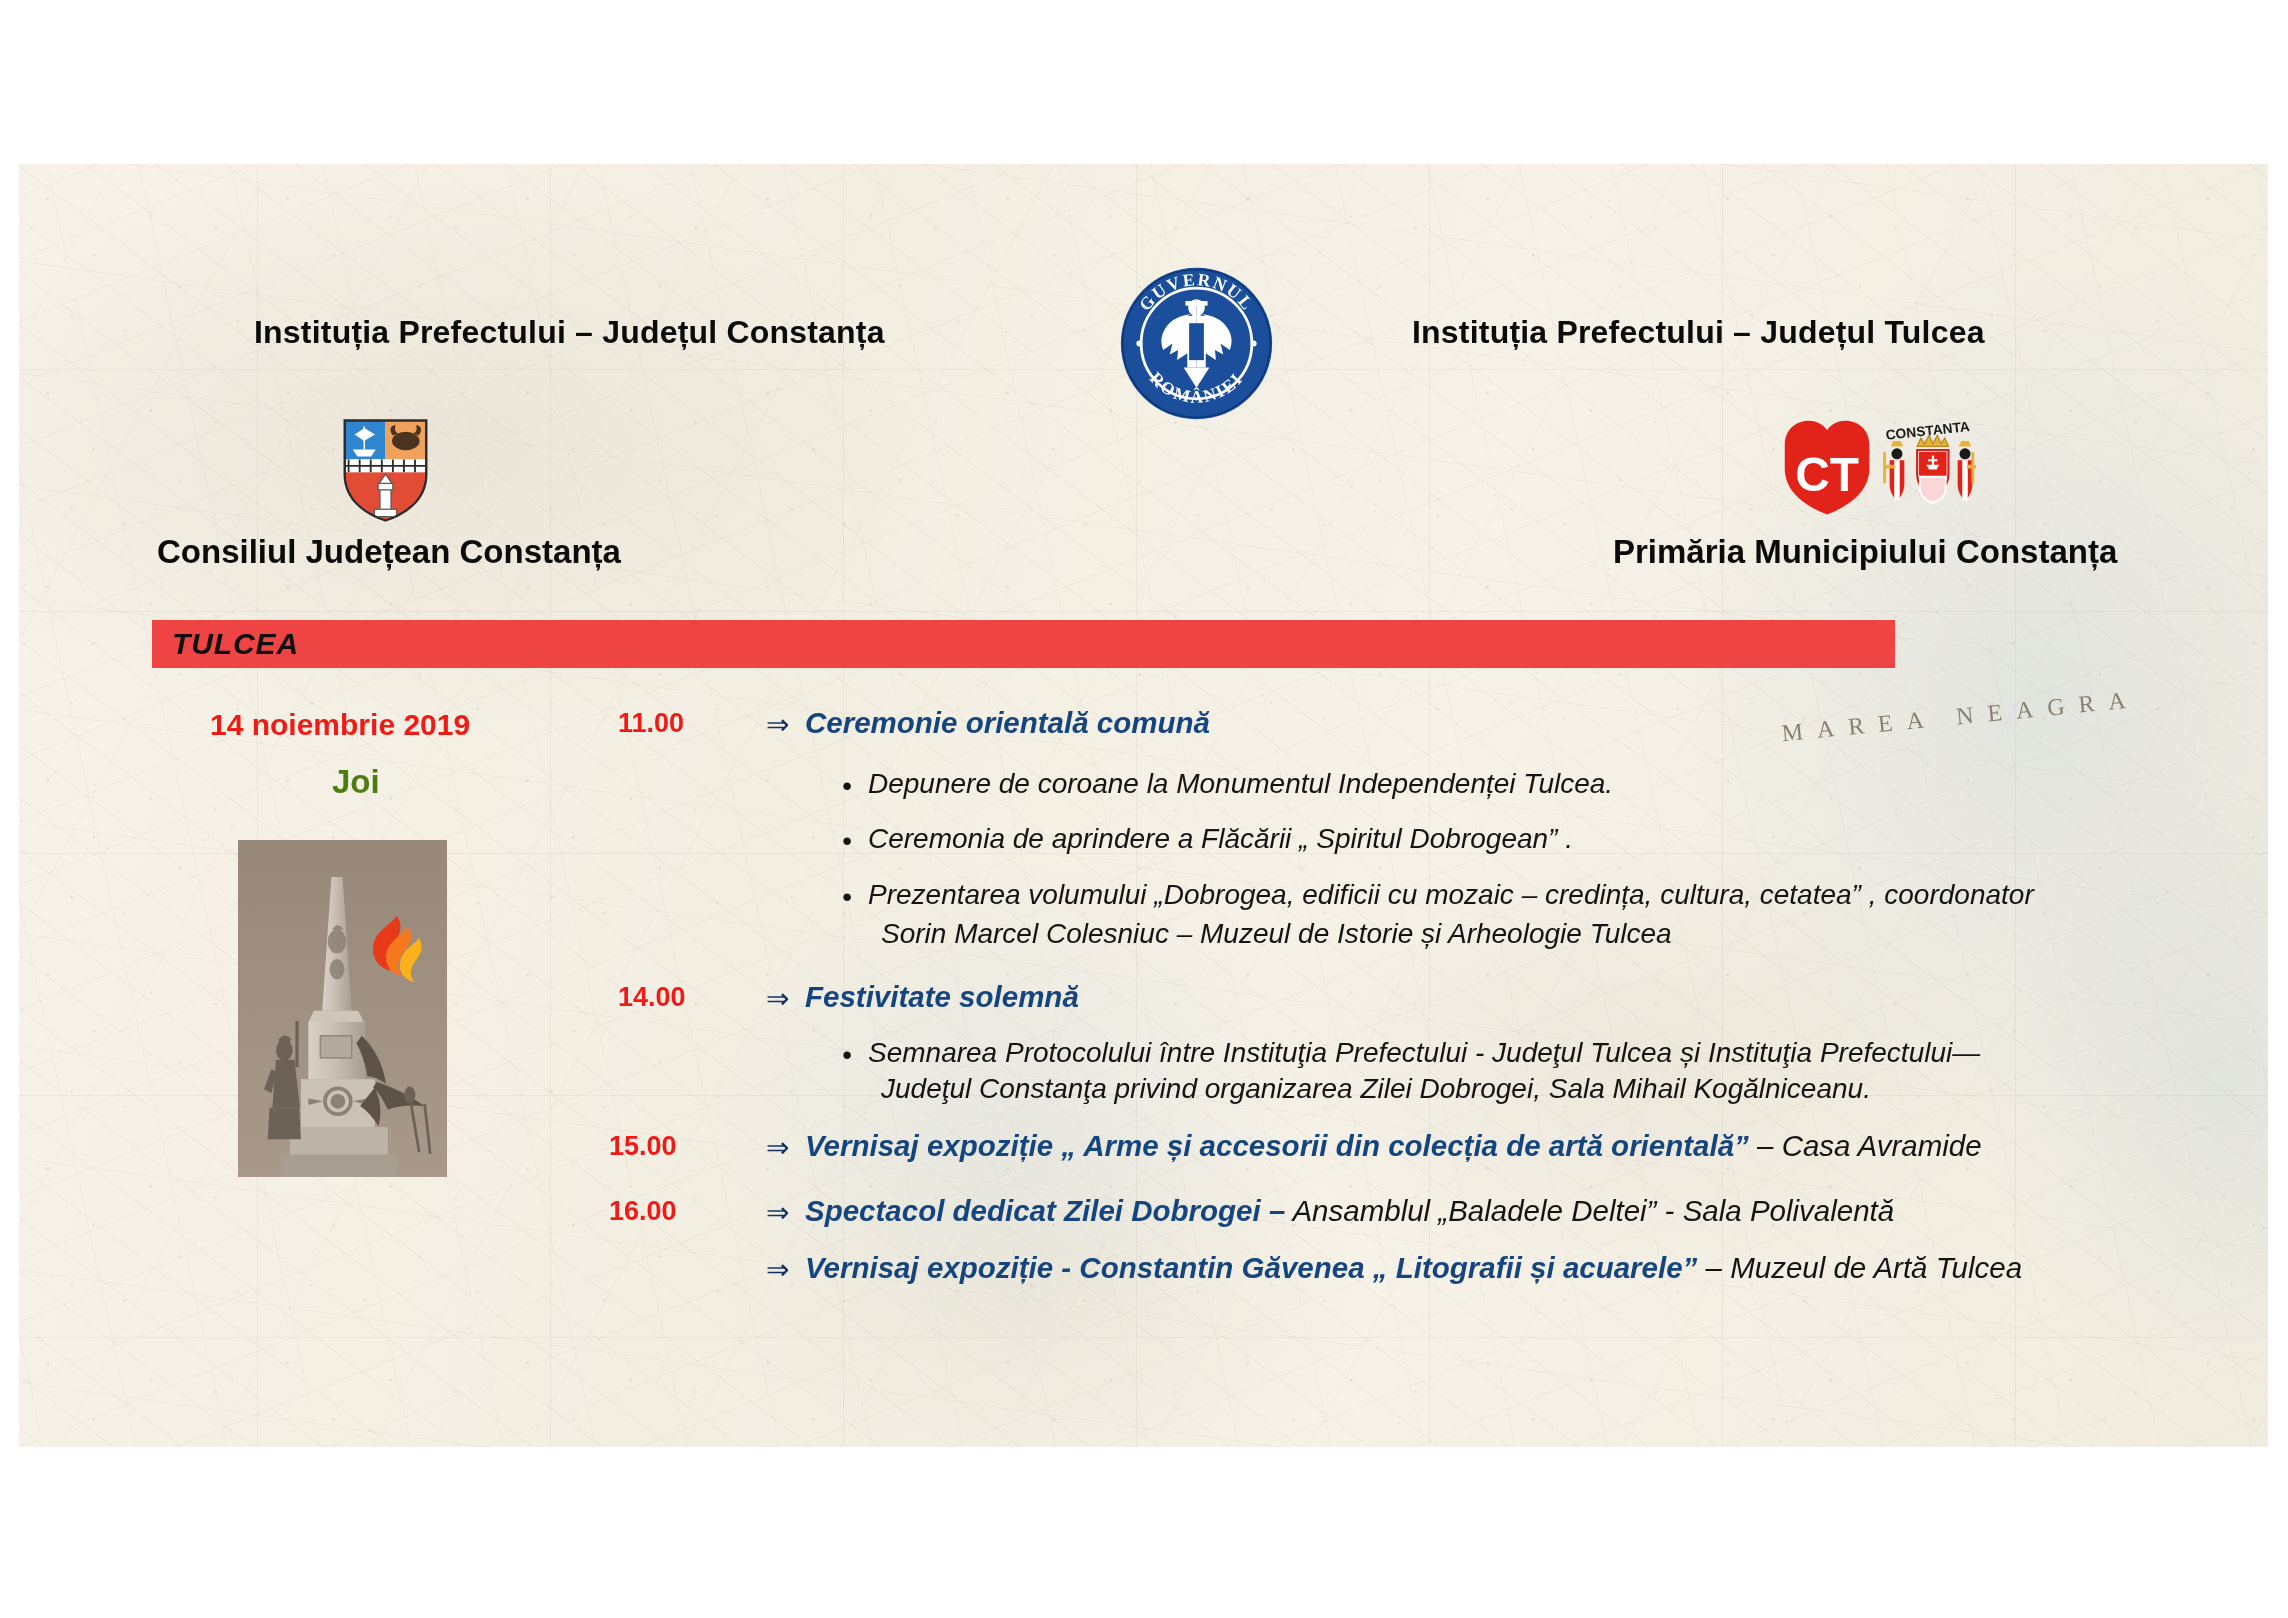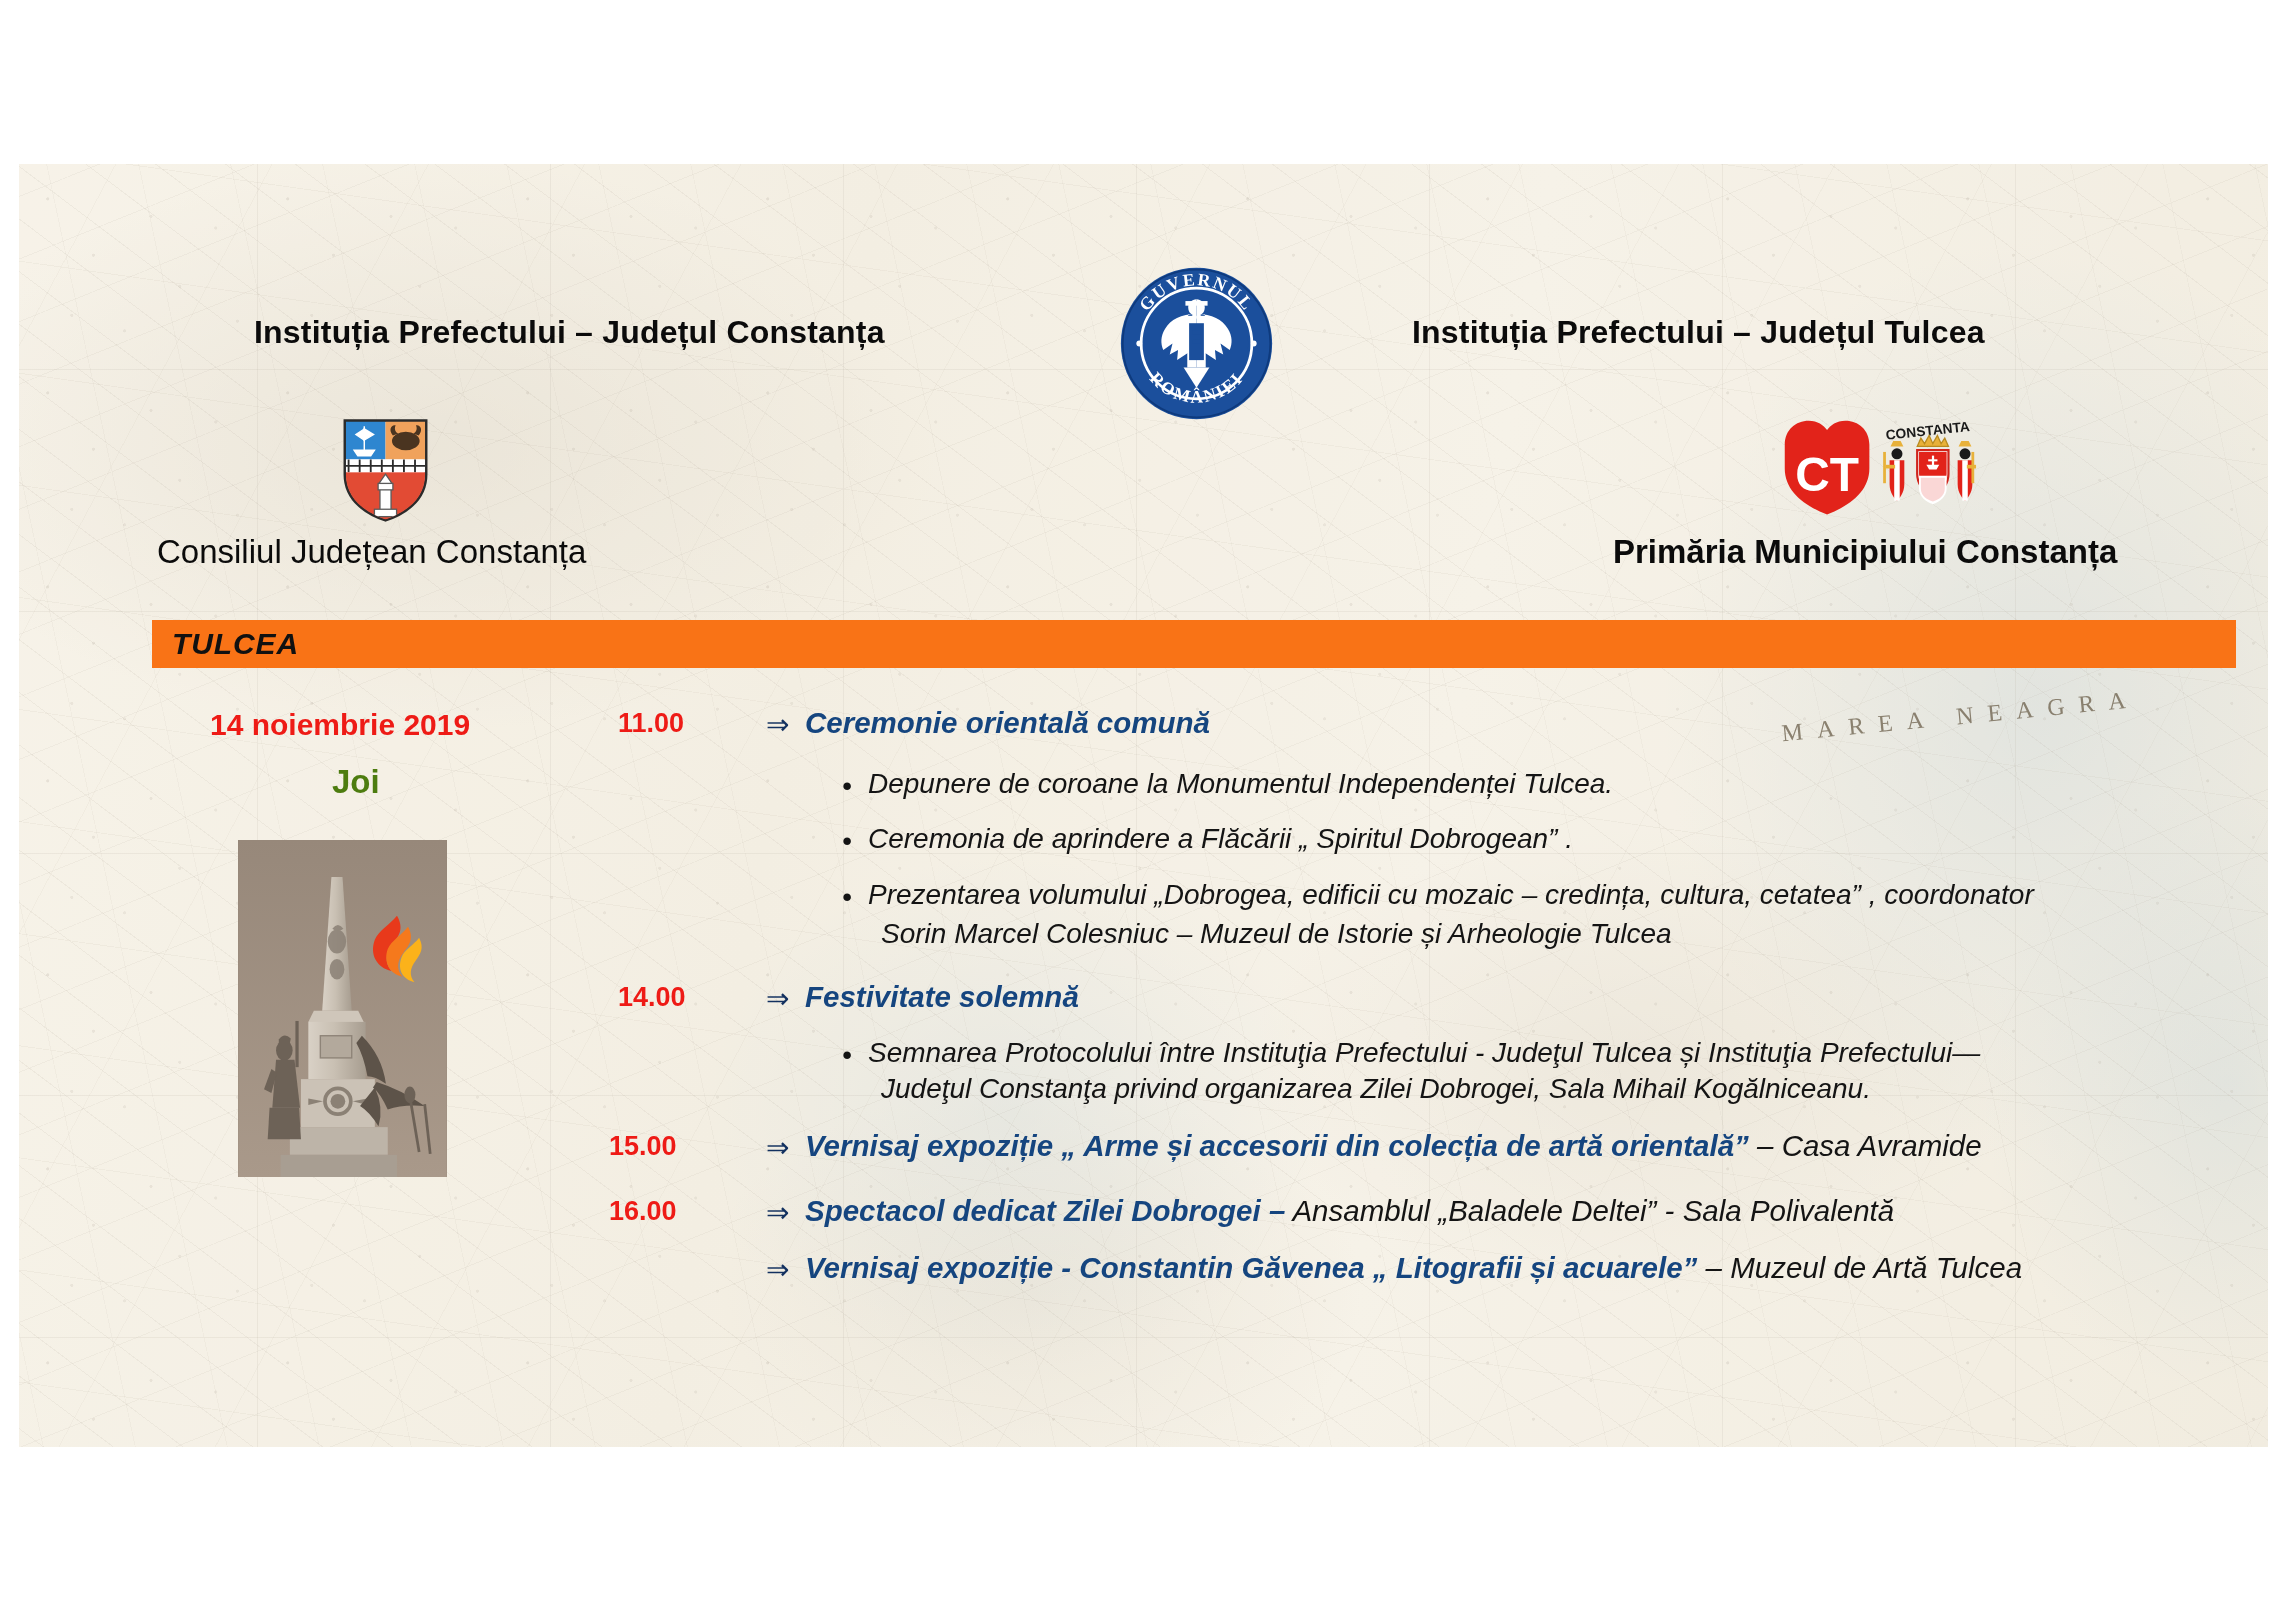--- a/index.html
+++ b/index.html
@@ -82,29 +82,29 @@
   .org-title{
     position:absolute;font-weight:bold;color:#0b0b0b;white-space:nowrap;
     font-size:32px;letter-spacing:0.2px;
   }
   #org-left{left:254px;top:314px;text-align:right;}
   #org-right{left:1412px;top:314px;}
 
   #gov-seal{position:absolute;left:1119px;top:266px;width:155px;height:155px;}
 
   #cj-emblem{position:absolute;left:341px;top:417px;width:89px;height:107px;}
-  #cj-label{position:absolute;left:157px;top:533px;font-size:33px;font-weight:normal;color:#0b0b0b;white-space:nowrap;}
+  #cj-label{position:absolute;left:157px;top:533px;font-size:33px;font-weight:bold;color:#0b0b0b;white-space:nowrap;}
 
   #ct-logo{position:absolute;left:1779px;top:417px;width:212px;height:103px;}
   #pmc-label{position:absolute;left:1613px;top:533px;font-size:33px;font-weight:bold;color:#0b0b0b;white-space:nowrap;}
 
   
   #city-band{
-    position:absolute;left:152px;top:620px;width:2084px;height:48px;
-    background:#f97316;
+    position:absolute;left:152px;top:620px;width:1743px;height:48px;
+    background:#ef4444;
   }
   #city-band span{
     position:absolute;left:20px;top:6.5px;font-size:30px;font-weight:bold;font-style:italic;
     color:#111;letter-spacing:0.9px;
   }
 
   
   #date-label{position:absolute;left:210px;top:708px;font-size:30px;font-weight:bold;color:#ee1b16;white-space:nowrap;}
   #day-label{position:absolute;left:332px;top:763px;font-size:33px;font-weight:bold;color:#4d7c0f;white-space:nowrap;}
 

